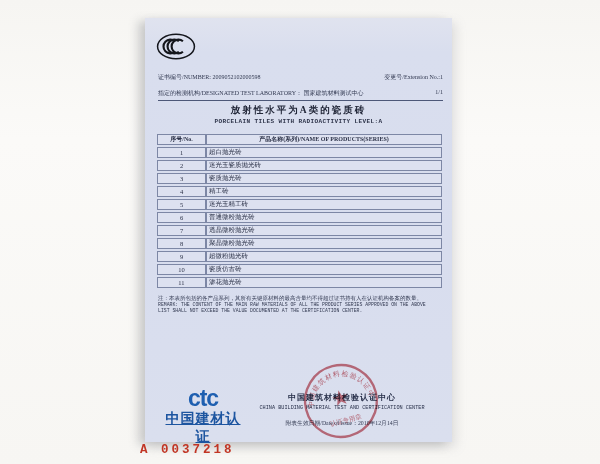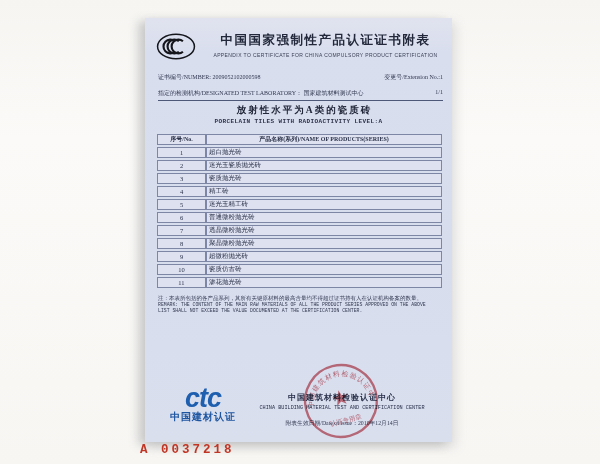--- a/index.html
+++ b/index.html
@@ -15,40 +15,40 @@
     background:linear-gradient(180deg,#e0e3ef 0%,#d9deee 8%,#d8ddee 55%,#dadfee 100%);
     box-shadow:-7px 3px 9px rgba(110,112,120,.30), 4px 5px 10px rgba(140,142,150,.22);
   }
   .hdr{position:absolute;left:0;top:12px;width:100%;height:46px;}
   .ccc{position:absolute;left:11px;top:2px;width:40px;height:29px;}
   .hdr-text{position:absolute;left:58px;right:4px;top:2px;text-align:center;}
   .hdr-title{font-size:12.5px;font-weight:bold;letter-spacing:1.5px;color:#23283a;white-space:nowrap;}
   .hdr-sub{font-size:5px;letter-spacing:.4px;color:#3a4055;margin-top:3px;white-space:nowrap;font-family:"Liberation Sans","DejaVu Sans",sans-serif;}
   .row-certno{position:absolute;left:13px;right:9px;top:55px;display:flex;justify-content:space-between;font-size:6px;color:#333a52;white-space:nowrap;}
   .row-lab{position:absolute;left:13px;right:9px;top:71px;display:flex;justify-content:space-between;font-size:6px;color:#333a52;border-bottom:1px solid #4d5878;padding-bottom:2px;white-space:nowrap;}
-  .doc-title-cn{position:absolute;left:0;width:100%;top:86px;text-align:center;font-size:9.5px;font-weight:bold;letter-spacing:2px;color:#23283a;padding-left:6px;}
+  .doc-title-cn{position:absolute;left:0;width:100%;top:86px;text-align:center;font-size:9.5px;font-weight:bold;letter-spacing:2px;color:#23283a;}
   .doc-title-en{position:absolute;left:0;width:100%;top:100px;text-align:center;font-size:6px;font-weight:bold;letter-spacing:.4px;color:#2c3248;font-family:"Liberation Mono","DejaVu Sans Mono",monospace;}
   table.products{
     position:absolute;left:12px;top:114px;width:285px;
     border-collapse:separate;border-spacing:0 2px;
     font-size:6.5px;color:#2c3248;
   }
   table.products td,table.products th{
     border:1px solid #7d87a5;background:#dde1f0;height:9px;padding:0 2px;
     font-weight:normal;
   }
   table.products th{font-weight:bold;text-align:center;font-size:6px;}
   td.c1{width:43px;text-align:center;}
   td.c2{text-align:left;padding-left:6px;}
   .note{position:absolute;left:13px;right:9px;top:277px;line-height:1.3;color:#333a52;}
   .note .cn{font-size:5.5px;white-space:nowrap;}
   .note .en{font-size:4.8px;font-family:"Liberation Mono","DejaVu Sans Mono",monospace;white-space:nowrap;letter-spacing:0;}
   .ctc-block{position:absolute;left:20px;top:370px;width:76px;text-align:center;}
-  .ctc-logo{font-family:"Liberation Sans","DejaVu Sans",sans-serif;font-weight:bold;font-style:italic;font-size:27px;line-height:20px;color:#1e5fb0;letter-spacing:-1px;}
-  .ctc-caption{font-size:10px;font-weight:bold;color:#1d55a0;margin-top:2px;letter-spacing:1px;}
+  .ctc-logo{font-family:"Liberation Sans","DejaVu Sans",sans-serif;font-weight:bold;font-size:23px;line-height:20px;color:#1e5fb0;letter-spacing:-1px;}
+  .ctc-caption{font-size:14px;font-weight:bold;color:#1d55a0;margin-top:2px;letter-spacing:1px;text-decoration:underline;}
   .org-block{position:absolute;left:92px;top:374px;width:210px;text-align:center;color:#28304a;}
   .org-cn{font-size:8px;font-weight:bold;letter-spacing:1px;white-space:nowrap;}
   .org-en{font-size:5.2px;font-family:"Liberation Mono","DejaVu Sans Mono",monospace;margin-top:2px;white-space:nowrap;}
   .date-line{font-size:5.8px;margin-top:8px;white-space:nowrap;color:#333a52;}
   .stamp{position:absolute;left:150px;top:337px;width:92px;height:92px;transform:rotate(-14deg);opacity:.82;mix-blend-mode:multiply;pointer-events:none;}
   .serial{
     position:absolute;left:140px;top:443px;
     font-family:"Liberation Mono","DejaVu Sans Mono",monospace;
     font-size:12.5px;font-weight:bold;letter-spacing:3px;color:#c13524;
   }
@@ -60,24 +60,20 @@
 
 <div class="paper">
 
   <div class="hdr">
     <svg class="ccc" viewBox="0 0 64 44">
       <ellipse cx="32" cy="22" rx="29.5" ry="19.5" fill="none" stroke="#14161c" stroke-width="2.4"></ellipse>
       <path d="M 30.1,13.6 A 11,11 0 1 0 30.1,30.4" fill="none" stroke="#14161c" stroke-width="3.4"></path>
       <path d="M 36.6,13.6 A 11,11 0 1 0 36.6,30.4" fill="none" stroke="#14161c" stroke-width="3.4"></path>
       <path d="M 43.1,13.6 A 11,11 0 1 0 43.1,30.4" fill="none" stroke="#14161c" stroke-width="3.4"></path>
     </svg>
-    <div class="hdr-text">
-      <div class="hdr-title">中国国家强制性产品认证证书附表</div>
-      <div class="hdr-sub">APPENDIX TO CERTIFICATE FOR CHINA COMPULSORY PRODUCT CERTIFICATION</div>
-    </div>
   </div>
 
   <div class="row-certno">
     <span>证书编号/NUMBER: 2009052102000598</span>
     <span>变更号/Extension No.:1</span>
   </div>
 
   <div class="row-lab">
     <span>指定的检测机构/DESIGNATED TEST LABORATORY： 国家建筑材料测试中心</span>
     <span>1/1</span>

